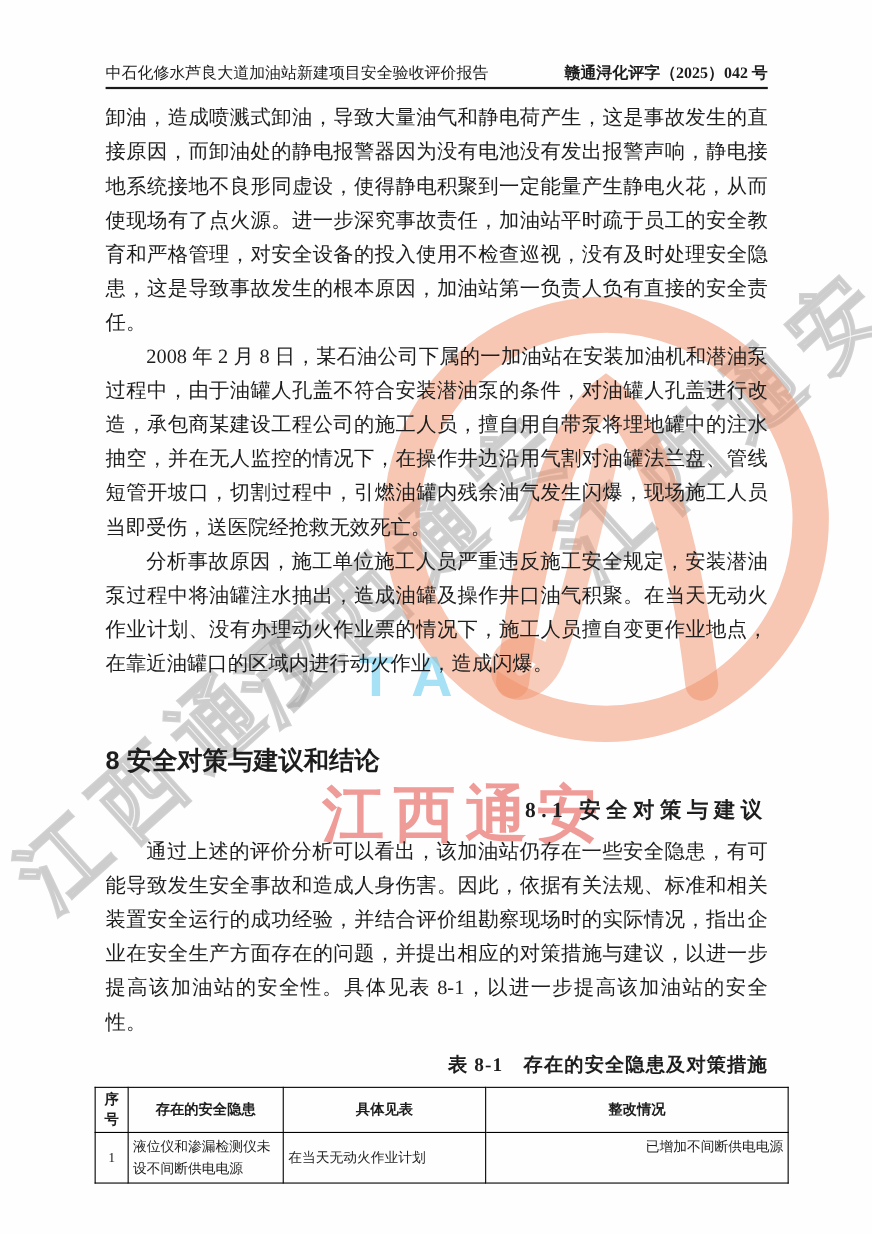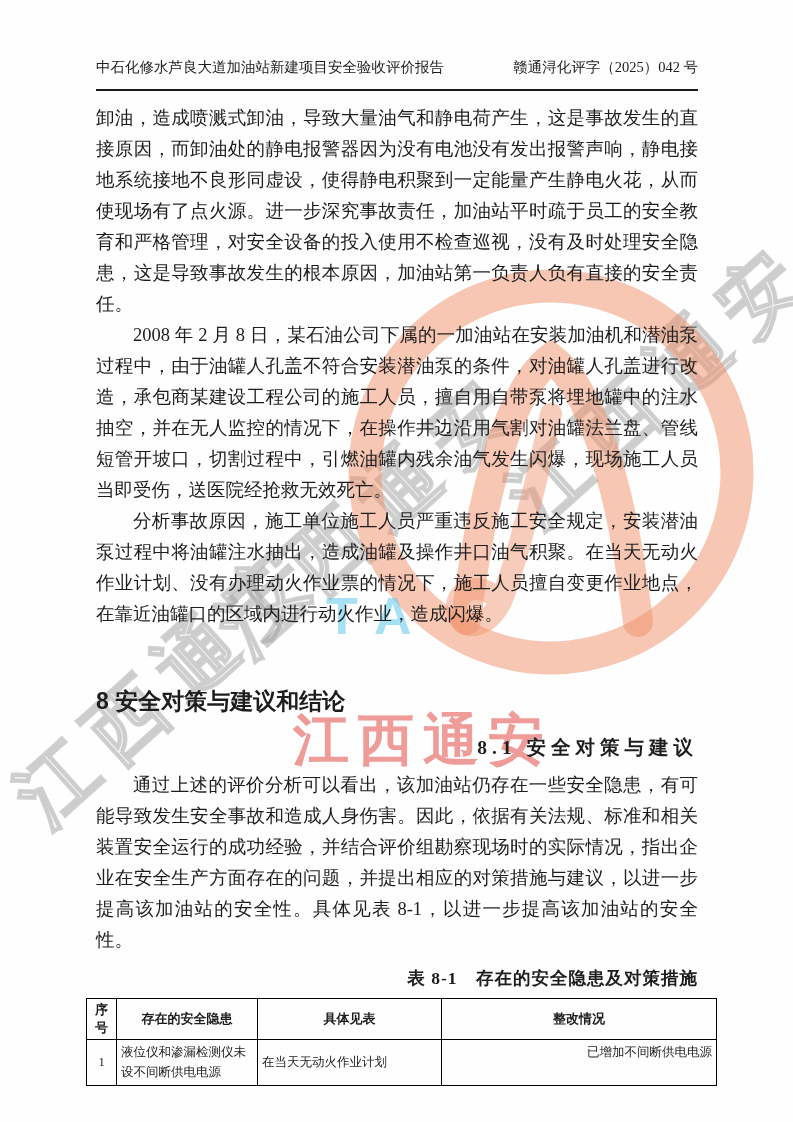--- a/index.html
+++ b/index.html
@@ -37,25 +37,25 @@
     white-space:nowrap;transform-origin:left center;
   }
   .wm-d1{left:28px;top:770px;transform:rotate(-42deg);}
   .wm-d2{left:230px;top:600px;transform:rotate(-42deg);}
   .wm-d3{left:520px;top:470px;transform:rotate(-42deg);}
   
   .content{position:relative;z-index:1;}
   .doc-header{
     display:flex;justify-content:space-between;align-items:flex-end;
     margin:58px 95px 0 96px;
-    padding-bottom:12px;
+    padding-bottom:2px;
     border-bottom:2px solid #1a1a1a;
     font-size:14.5px;line-height:1.3;
   }
-  .doc-header .hdr-right{font-weight:normal;}
+  .doc-header .hdr-right{font-weight:bold;}
   .body-block{margin:12px 95px 0 96px;}
   .para{
     font-size:18.5px;line-height:31px;text-align:justify;
     margin:0;
   }
   .para.indent{text-indent:2em;}
   .h1{
     font-family:"Liberation Sans","DejaVu Sans",sans-serif;
     font-weight:bold;font-size:23px;line-height:30px;
     margin:56px 0 0 0;

